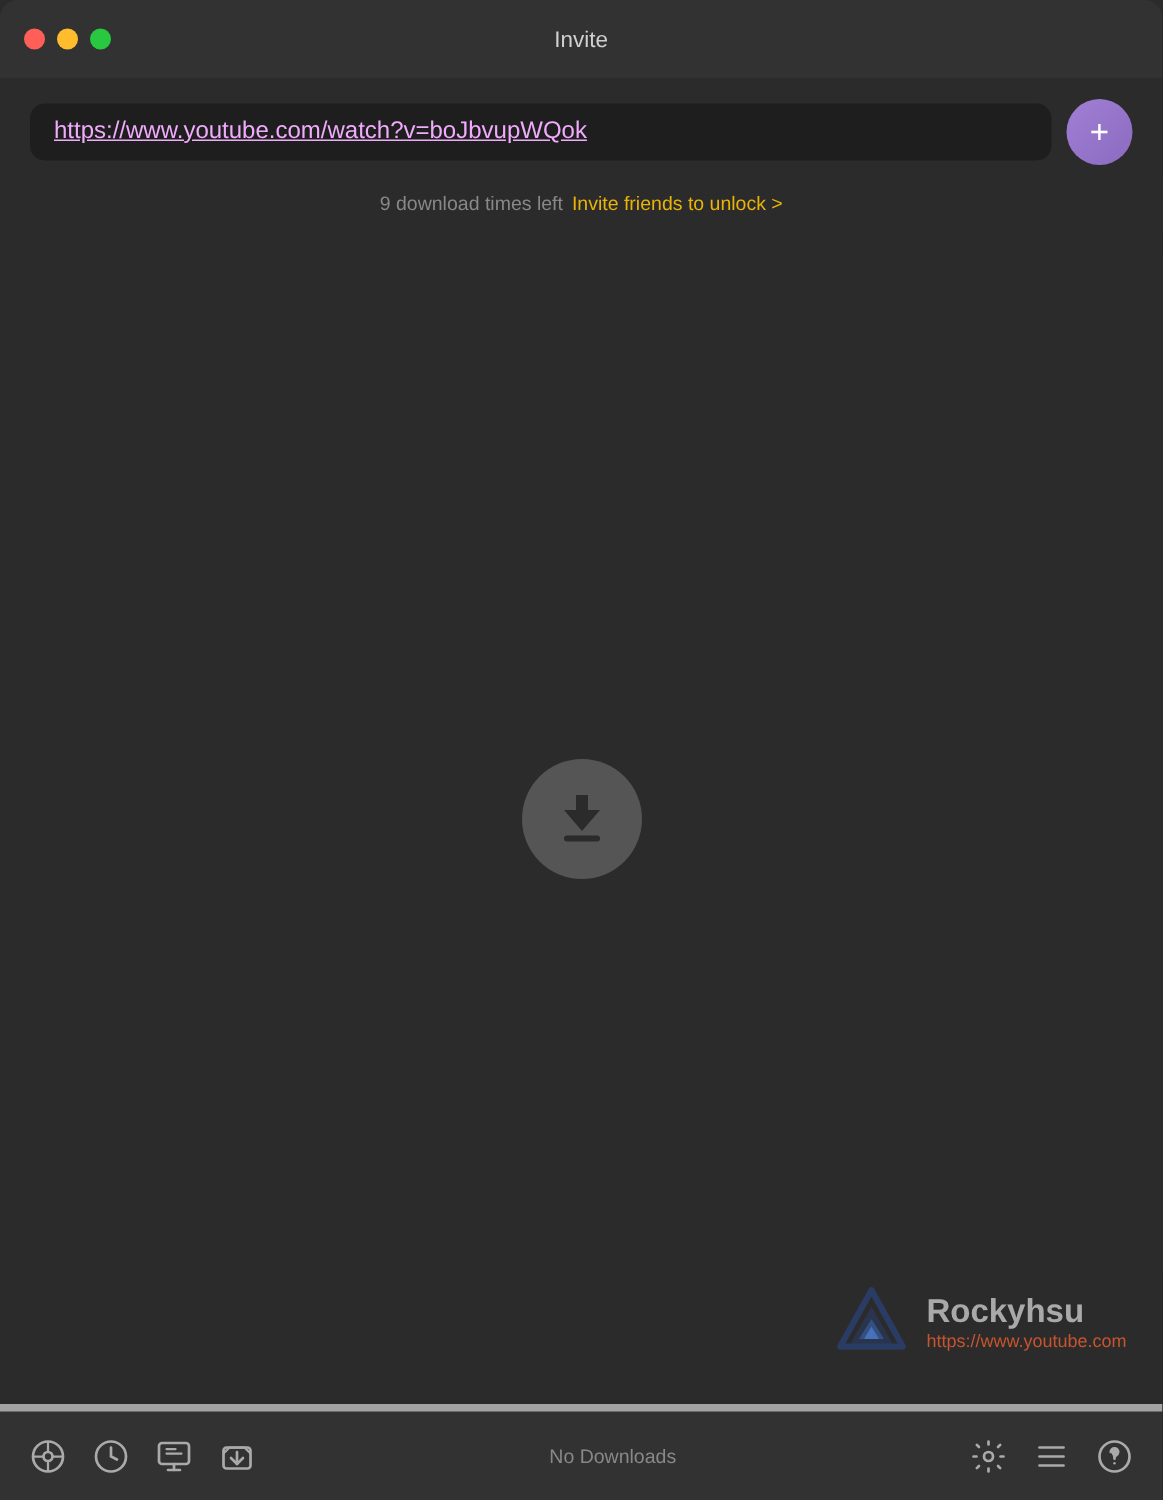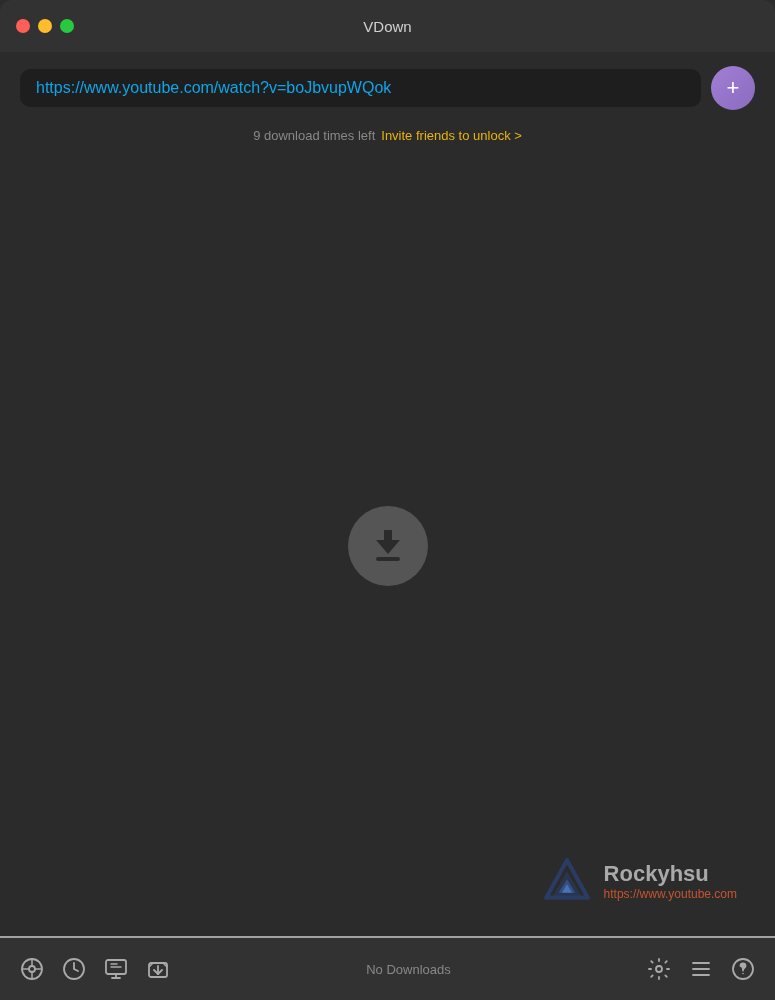--- a/index.html
+++ b/index.html
@@ -73,24 +73,25 @@
       border-radius: 10px;
       padding: 10px 16px;
       display: flex;
       align-items: center;
     }
 
     .url-input {
       background: transparent;
       border: none;
       outline: none;
-      color: #0ea5e9;
+      color: #f0abfc;
       font-size: 16px;
       width: 100%;
       font-family: inherit;
+      text-decoration: underline;
     }
 
     .url-input::placeholder {
       color: #888;
     }
 
     .add-button {
       width: 44px;
       height: 44px;
       border-radius: 50%;
@@ -148,21 +149,21 @@
       background: #555;
       display: flex;
       align-items: center;
       justify-content: center;
     }
 
     
     .watermark {
       position: absolute;
       bottom: 30px;
-      right: 38px;
+      right: 24px;
       display: flex;
       align-items: center;
       gap: 12px;
       opacity: 0.85;
     }
 
     .watermark-logo {
       width: 50px;
       height: 50px;
     }
@@ -184,21 +185,21 @@
     }
 
     
     .bottom-bar {
       background: #323232;
       height: 64px;
       display: flex;
       align-items: center;
       justify-content: space-between;
       padding: 0 20px;
-      border-top: 2px solid #a3a3a3;
+      border-top: 5px solid #a3a3a3;
       flex-shrink: 0;
     }
 
     .bottom-left-icons {
       display: flex;
       gap: 18px;
       align-items: center;
     }
 
     .bottom-right-icons {
@@ -229,21 +230,21 @@
   </style>
 </head>
 <body>
 
 <div class="title-bar">
   <div class="traffic-lights">
     <div class="traffic-light close"></div>
     <div class="traffic-light minimize"></div>
     <div class="traffic-light maximize"></div>
   </div>
-  <span class="title-text">VDown</span>
+  <span class="title-text">Invite</span>
 </div>
 
 <div class="url-area">
   <div class="url-bar-row">
     <div class="url-input-wrapper">
       <input class="url-input" type="text" value="https://www.youtube.com/watch?v=boJbvupWQok" placeholder="Paste URL here" style="">
     </div>
     <button class="add-button">
       <span class="add-button-icon">+</span>
     </button>

